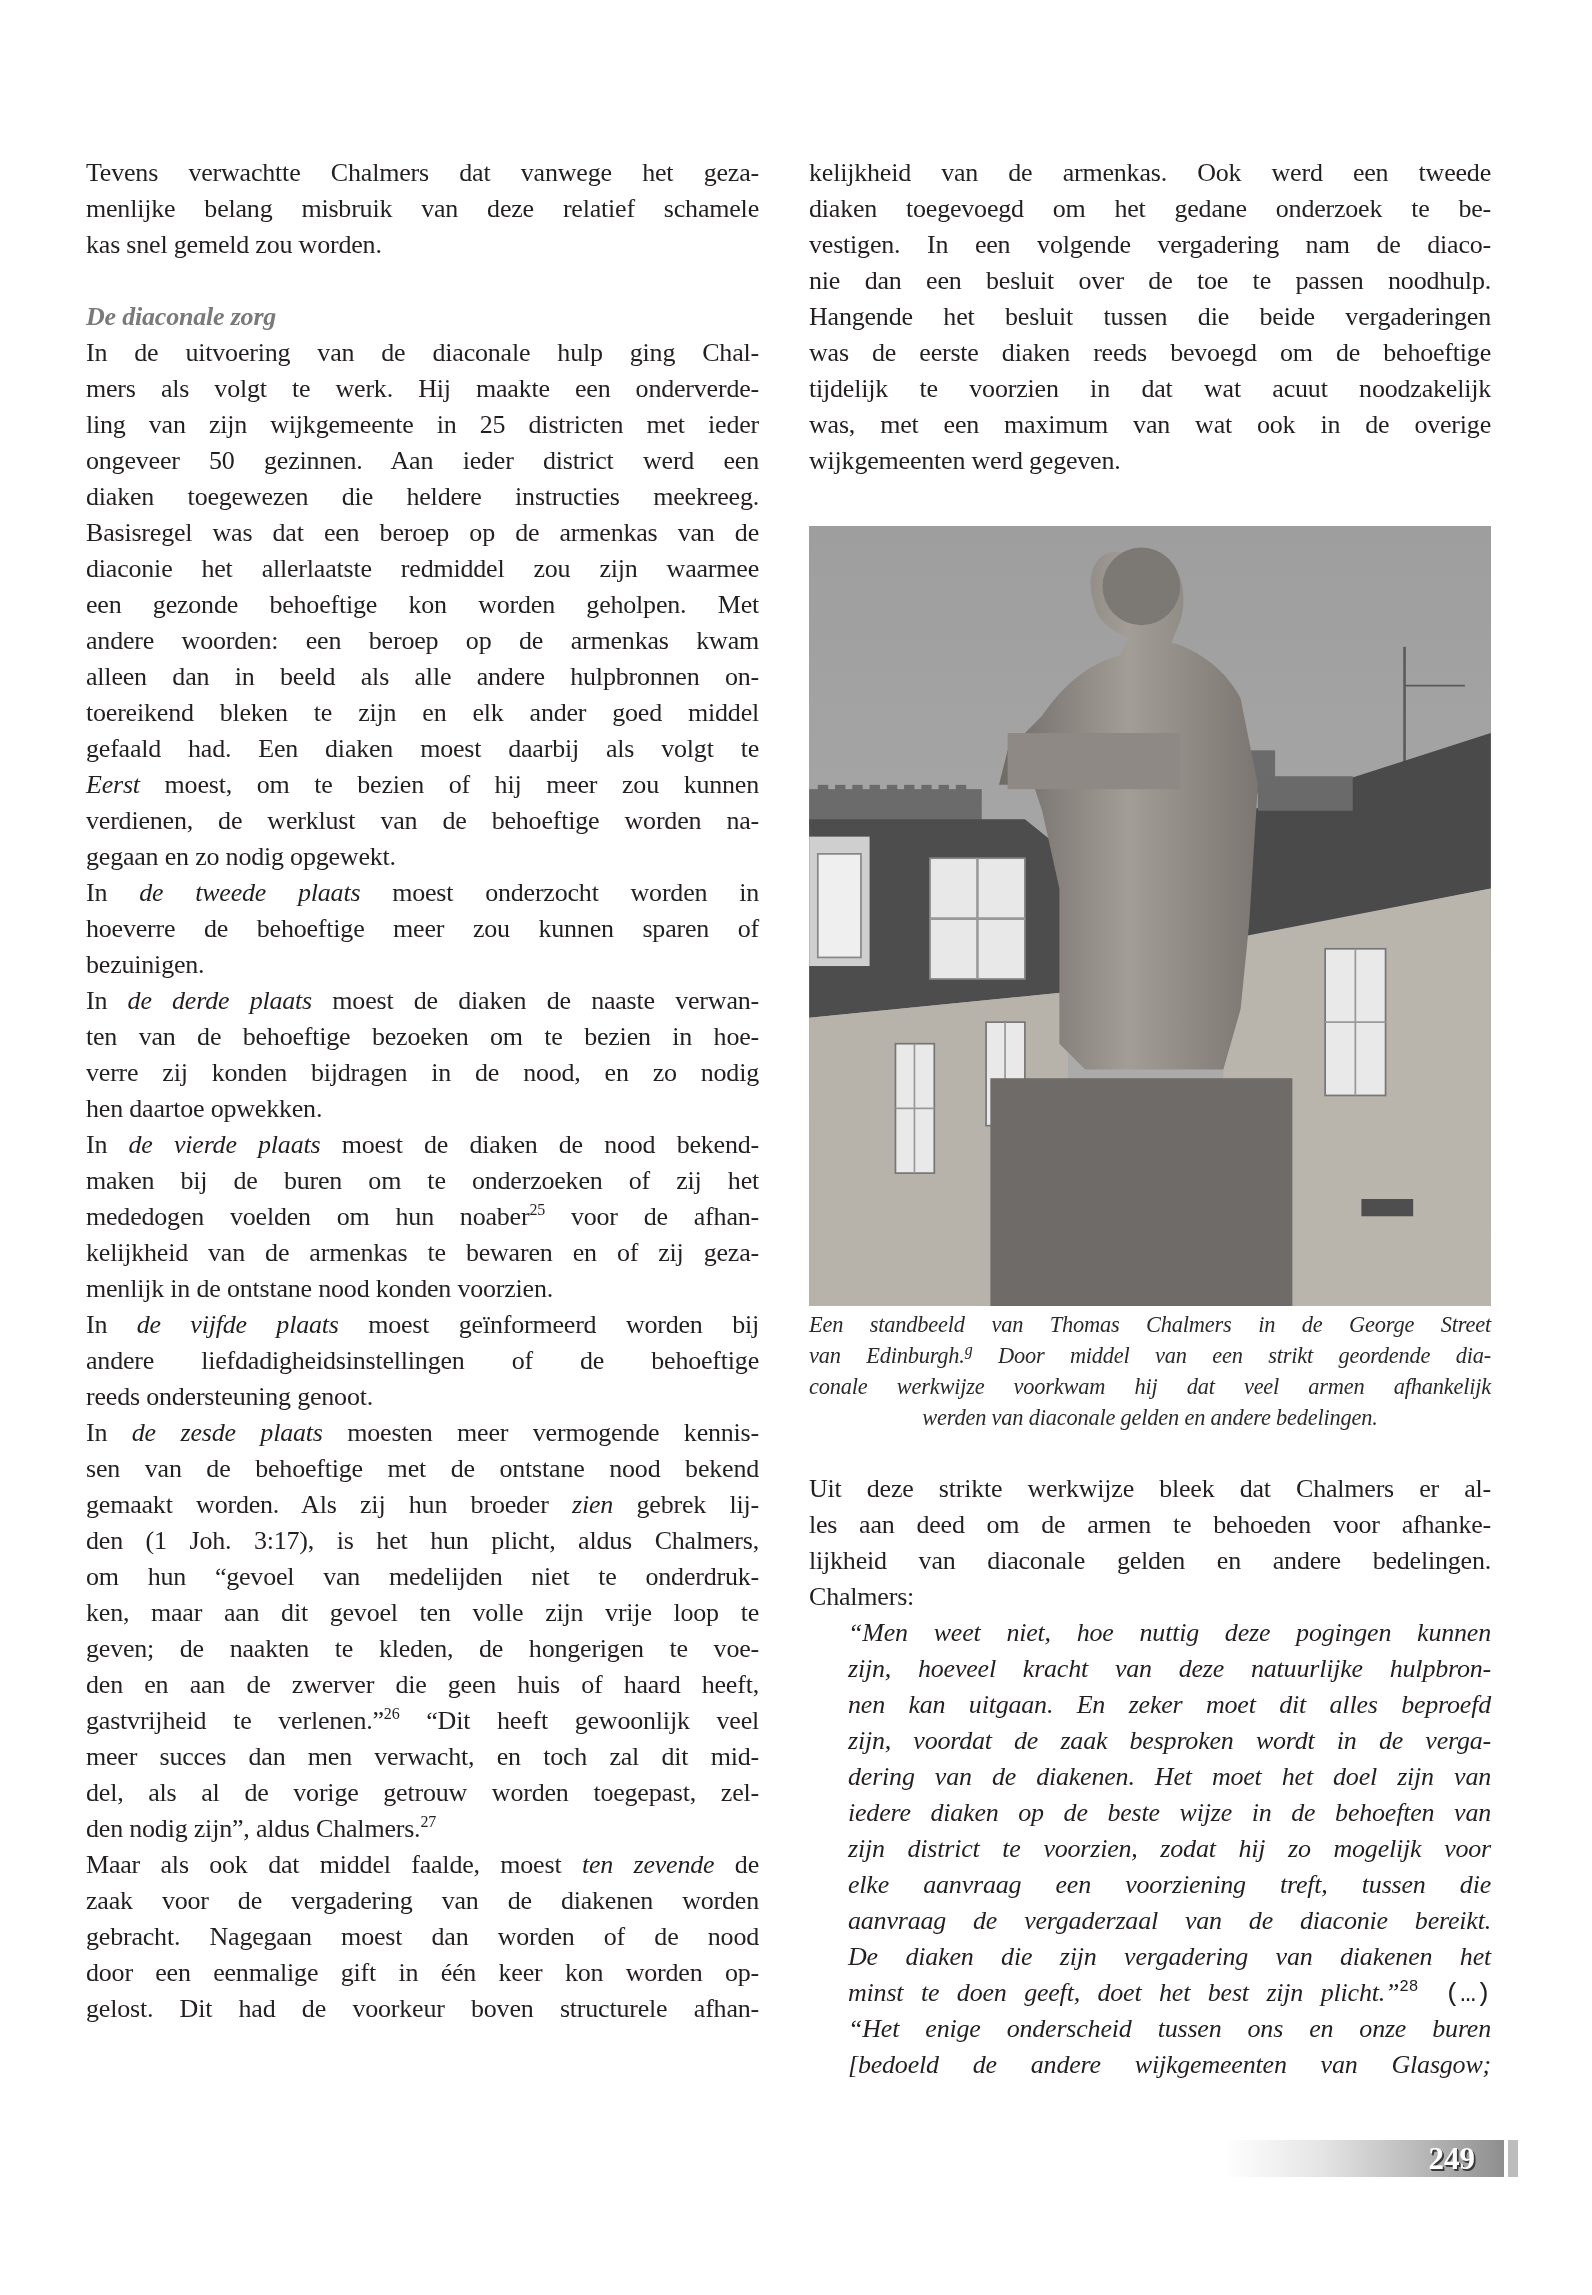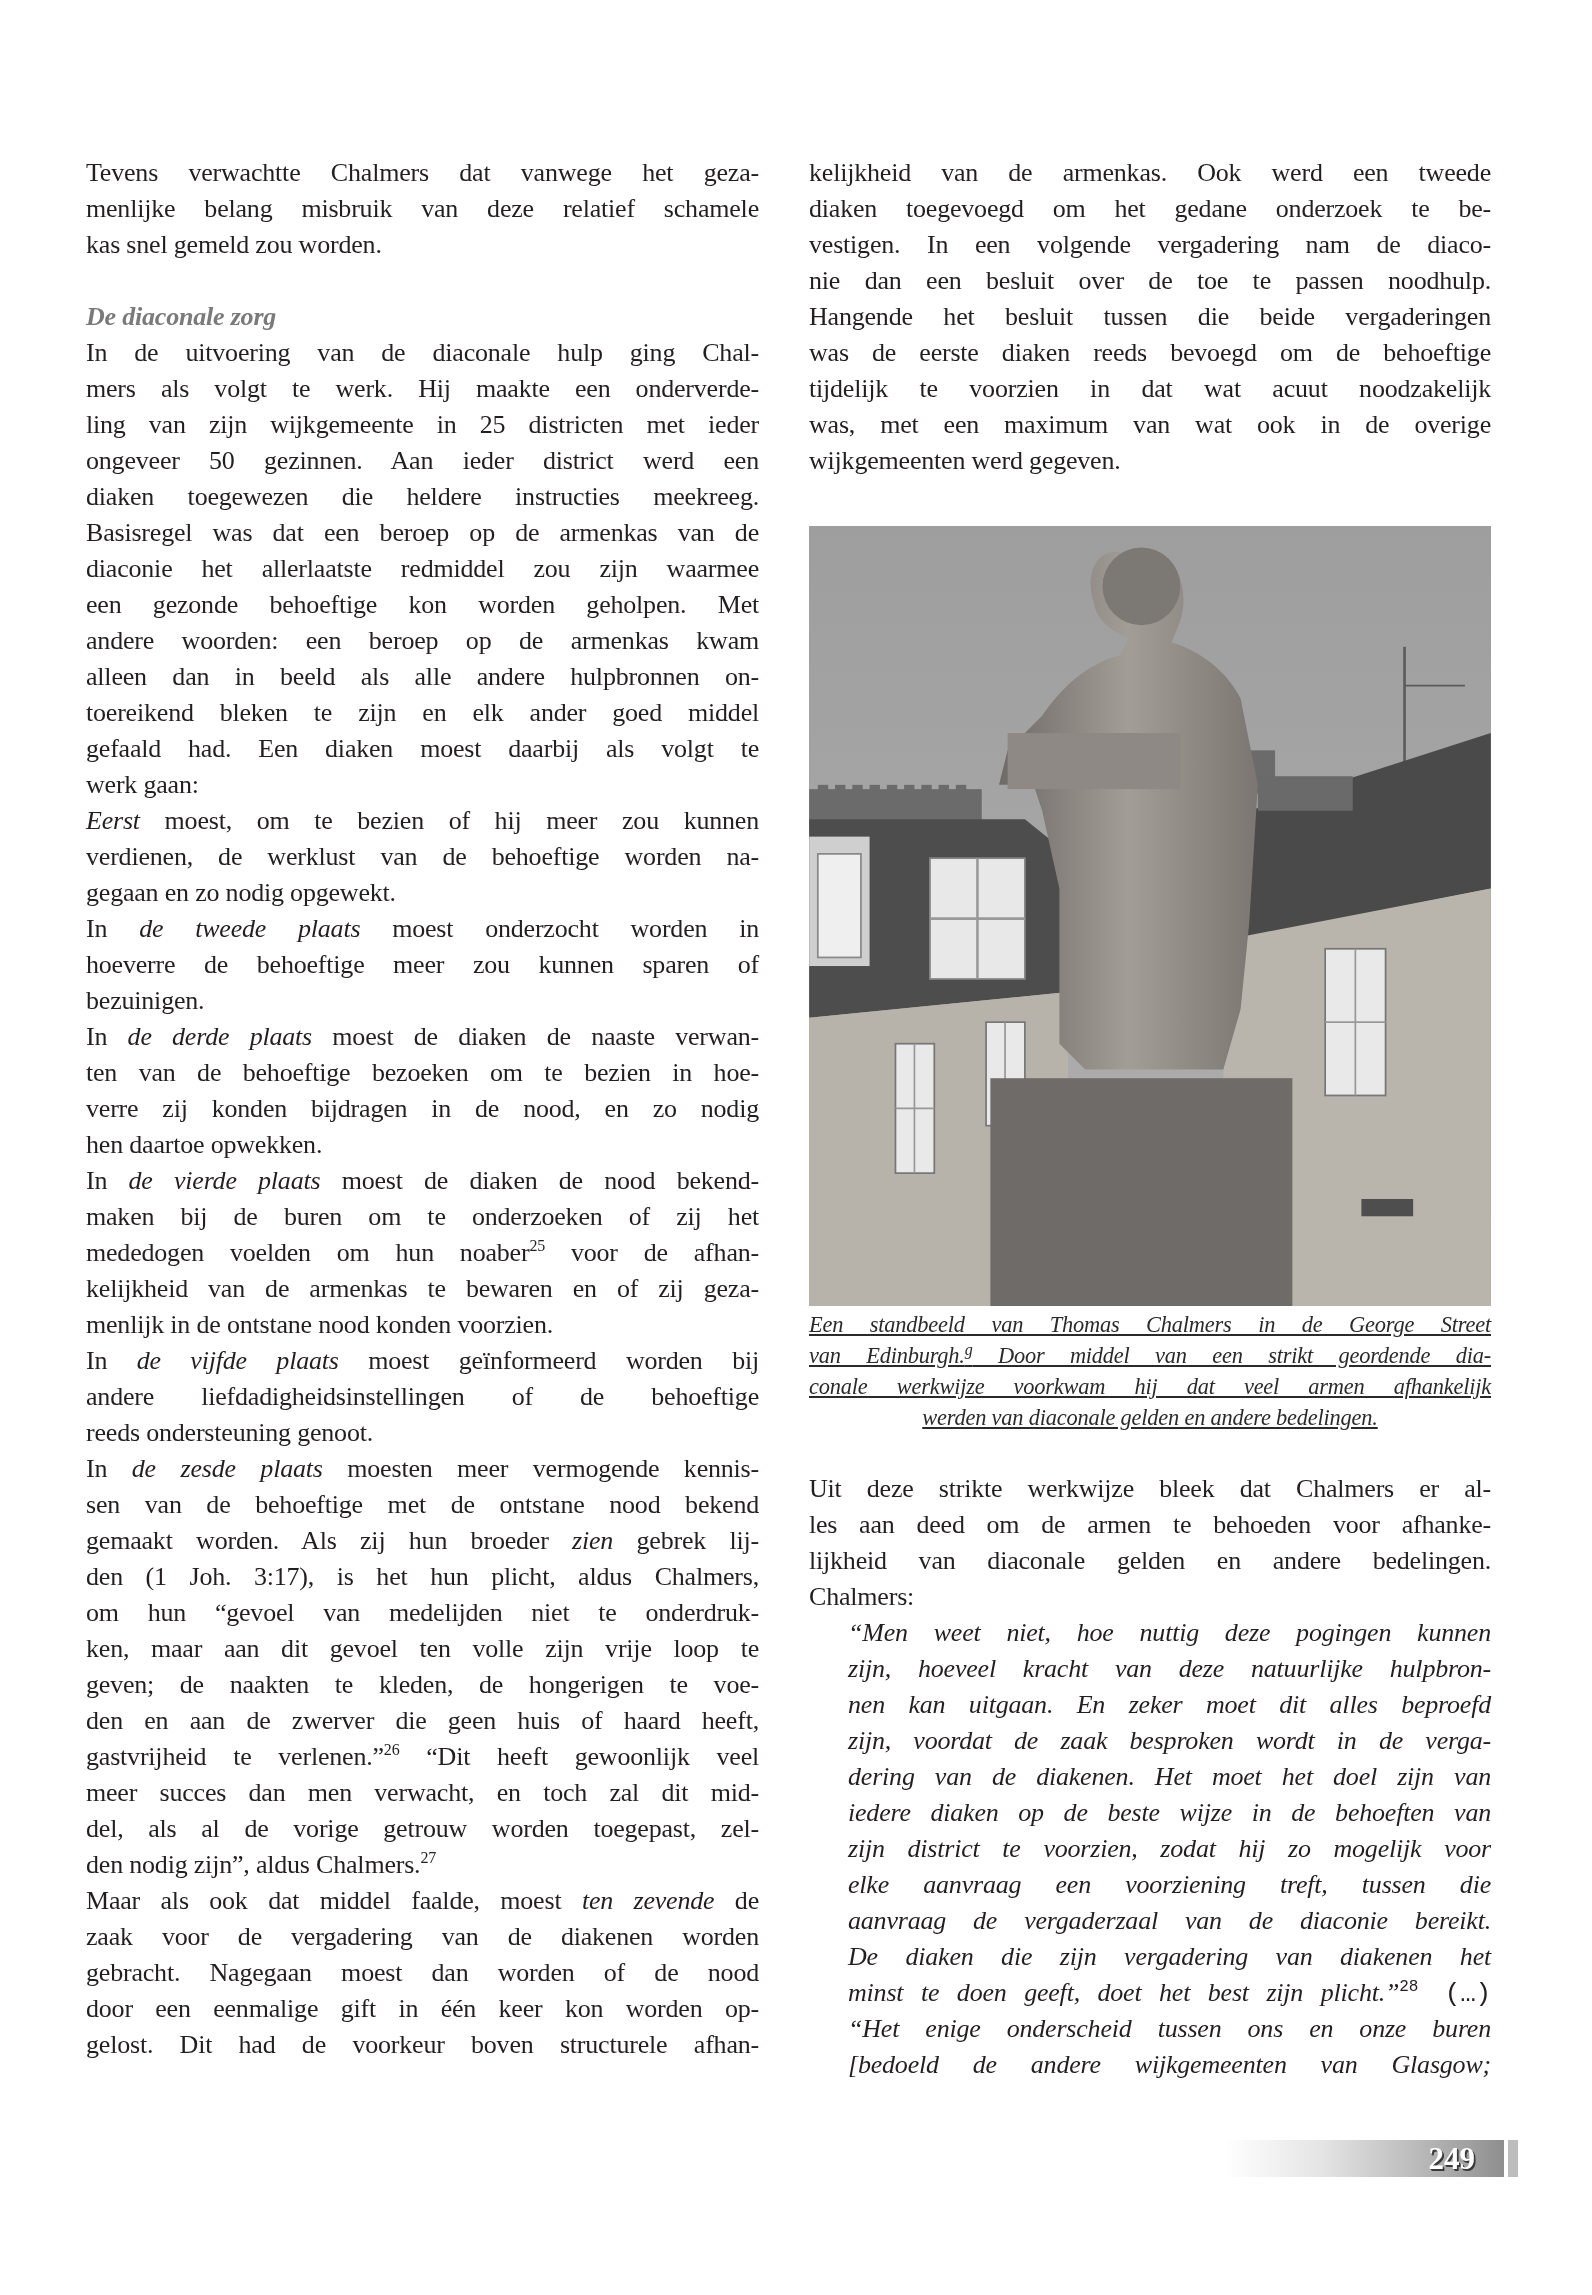--- a/index.html
+++ b/index.html
@@ -14,21 +14,21 @@
   .line.indent { padding-left:39px; }
   .gap { display:block; height:36px; }
   .heading { color:#7a7a7a; font-style:italic; font-weight:bold; }
   i, .it { font-style:italic;margin-top:48px; }
   sup { font-size:16px; line-height:0; vertical-align:super; }
   .quote .line { font-style:italic; }
   .quote .line .up { font-style:normal;font-family:Liberation Mono, monospace; }
   .photo { position:absolute; left:809px; top:526px; width:682px; height:780px; overflow:hidden;
            background:#9a9a9a; }
   .caption { position:absolute; left:809px; top:1309px; width:682px; }
-  .caption .line { font-size:22.4px; height:31px; line-height:31px; font-style:italic; color:#2a2a2a;text-decoration:underline; }
+  .caption .line { font-size:22.4px; height:31px; line-height:31px; font-style:italic; color:#2a2a2a; }
   .caption .line.center { text-align:right; text-align-last:center; }
   .pagebar { position:absolute; left:1225px; top:2140px; width:279px; height:37px;
              background:linear-gradient(to right, #ffffff 0%, #e4e4e4 35%, #b9b9b9 70%, #8e8e8e 100%); }
   .pagebar-tab { position:absolute; left:1508px; top:2140px; width:10.4px; height:37px; background:#bdbdbd; }
   .pagenum { position:absolute; right:29px; top:0; height:37px; line-height:37px; font-size:31px;
              font-weight:bold; color:#ffffff; text-shadow:1.7px 1.7px 0 #3a3a3a, 0.9px 0.9px 0 #3a3a3a; font-family:"Liberation Serif", serif; }
 </style>
 </head>
 <body>
 
@@ -46,21 +46,20 @@
       <div class="line"><span>ling van zijn wijkgemeente in 25 districten met ieder</span></div>
       <div class="line"><span>ongeveer 50 gezinnen. Aan ieder district werd een</span></div>
       <div class="line"><span>diaken toegewezen die heldere instructies meekreeg.</span></div>
       <div class="line"><span>Basisregel was dat een beroep op de armenkas van de</span></div>
       <div class="line"><span>diaconie het allerlaatste redmiddel zou zijn waarmee</span></div>
       <div class="line"><span>een gezonde behoeftige kon worden geholpen. Met</span></div>
       <div class="line"><span>andere woorden: een beroep op de armenkas kwam</span></div>
       <div class="line"><span>alleen dan in beeld als alle andere hulpbronnen on-</span></div>
       <div class="line"><span>toereikend bleken te zijn en elk ander goed middel</span></div>
       <div class="line"><span>gefaald had. Een diaken moest daarbij als volgt te</span></div>
-      <div class="line last"><span>werk gaan:</span></div>
       <div class="line"><span class="it">Eerst</span><span> moest, om te bezien of hij meer zou kunnen</span></div>
       <div class="line"><span>verdienen, de werklust van de behoeftige worden na-</span></div>
       <div class="line last"><span>gegaan en zo nodig opgewekt.</span></div>
       <div class="line"><span>In </span><span class="it">de tweede plaats</span><span> moest onderzocht worden in</span></div>
       <div class="line"><span>hoeverre de behoeftige meer zou kunnen sparen of</span></div>
       <div class="line last"><span>bezuinigen.</span></div>
       <div class="line"><span>In </span><span class="it">de derde plaats</span><span> moest de diaken de naaste verwan-</span></div>
       <div class="line"><span>ten van de behoeftige bezoeken om te bezien in hoe-</span></div>
       <div class="line"><span>verre zij konden bijdragen in de nood, en zo nodig</span></div>
       <div class="line last"><span>hen daartoe opwekken.</span></div>

